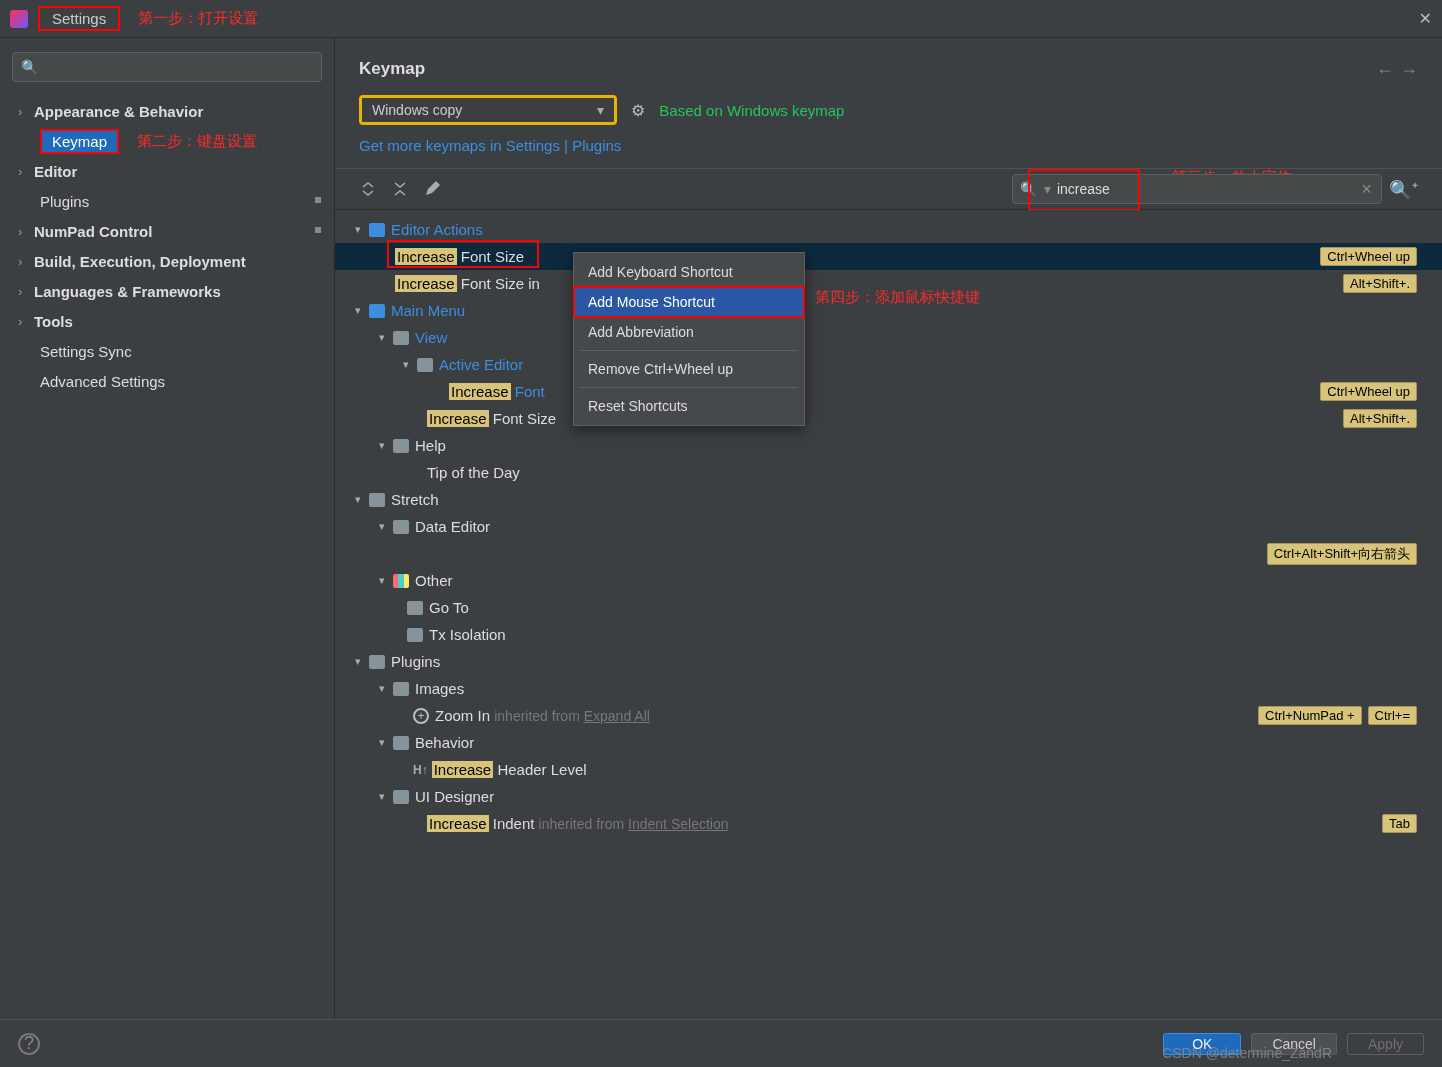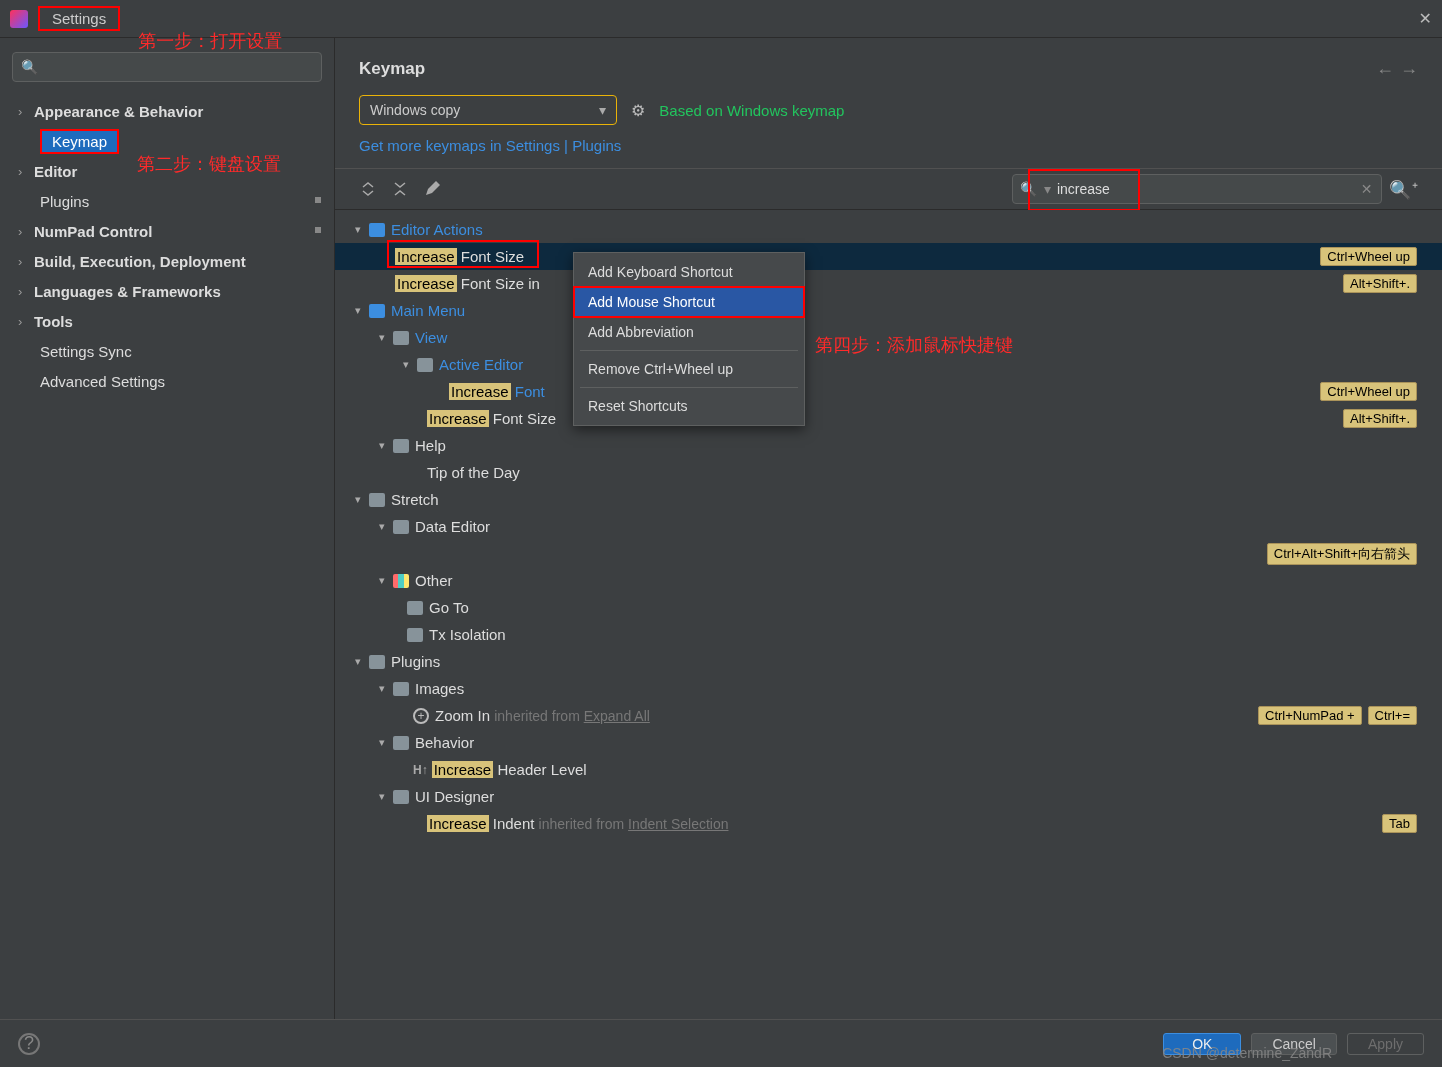--- a/index.html
+++ b/index.html
@@ -2,21 +2,21 @@
 <html><head>
 <meta charset="utf-8">
 <style>
 * { box-sizing: border-box; margin: 0; padding: 0; font-family: "Segoe UI", Arial, sans-serif; }
 body { background: #3c3f41; color: #bbb; width: 1442px; height: 1067px; overflow: hidden; font-size: 14px; position: relative; }
 .titlebar { height: 38px; display: flex; align-items: center; padding: 0 10px; border-bottom: 1px solid #2b2b2b; background: #3c3f41; }
 .app-icon { width: 18px; height: 18px; background: linear-gradient(135deg,#fe315d,#6b57ff); border-radius: 3px; margin-right: 10px; }
 .title-box { border: 2px solid #ff0000; padding: 2px 12px; }
 .title-text { color: #ccc; font-size: 15px; }
 .close-x { margin-left: auto; color: #bbb; font-size: 16px; }
-.anno { color: #ff2a2a; font-size: 18px; position: absolute; pointer-events: none; margin-top: 45px; }
+.anno { color: #ff2a2a; font-size: 15px; position: absolute; pointer-events: none; }
 
 .body-row { display: flex; height: calc(100% - 38px - 48px); }
 .sidebar { width: 335px; border-right: 1px solid #2b2b2b; padding-top: 14px; }
 .search-wrap { padding: 0 12px 10px; }
 .search-box { width: 100%; height: 30px; background: #45494a; border: 1px solid #5e6060; border-radius: 4px; display: flex; align-items: center; padding: 0 8px; color: #888; }
 .nav { padding: 4px 0; }
 .nav-row { display: flex; align-items: center; height: 30px; padding: 0 10px 0 18px; cursor: pointer; }
 .nav-row .chev { width: 16px; color: #999; font-size: 13px; }
 .nav-row .label { color: #ddd; font-size: 15px; font-weight: 500; }
 .nav-row .label.bold { font-weight: 600; }
@@ -24,21 +24,21 @@
 .nav-row.selected .label-box { background: #1e6bbd; padding: 2px 10px; border: 2px solid #ff0000; }
 .nav-row.selected .label { color: #fff; }
 .nav-row .dots { margin-left: auto; color: #888; font-size: 12px; }
 .nav-row .dots svg { fill:#888; }
 
 .main { flex: 1; display: flex; flex-direction: column; position: relative; }
 .main-head { padding: 20px 24px 10px; display:flex; align-items:center; }
 .main-title { color: #ddd; font-size: 17px; font-weight: 600; }
 .nav-arrows { margin-left:auto; color:#888; display:flex; gap:6px; font-size:18px;}
 .main-sub { padding: 0 24px; display: flex; align-items: center; gap: 14px; height: 42px; }
-.keymap-select { width: 258px; height: 30px; background: #3c3f41; border: 1px solid #eab308; border-radius: 4px; display: flex; align-items: center; padding: 0 10px; color: #ccc; }
+.keymap-select { width: 258px; height: 30px; background: #3c3f41; border: 3px solid #eab308; border-radius: 4px; display: flex; align-items: center; padding: 0 10px; color: #ccc; }
 .sel-chev { margin-left: auto; color: #aaa; }
 .gear-icon { color: #bbb; font-size:16px;}
 .based-on { color: #22c55e; font-size: 15px; }
 .link-row { padding: 6px 24px 14px; }
 .link { color: #3c8ee0; font-size: 15px; }
 
 .toolbar { height: 42px; border-top: 1px solid #515151; border-bottom: 1px solid #2b2b2b; display: flex; align-items: center; padding: 0 24px; gap: 14px; }
 .tool-icon { width: 18px; height: 18px; display:flex; align-items:center; justify-content:center; color:#aaa; }
 .search-action { margin-left: auto; display: flex; align-items: center; gap: 8px; }
 .search-field { width: 370px; height: 30px; background: #45494a; border: 1px solid #5e6060; border-radius: 4px; display: flex; align-items: center; padding: 0 8px; color: #ddd; position:relative; }

